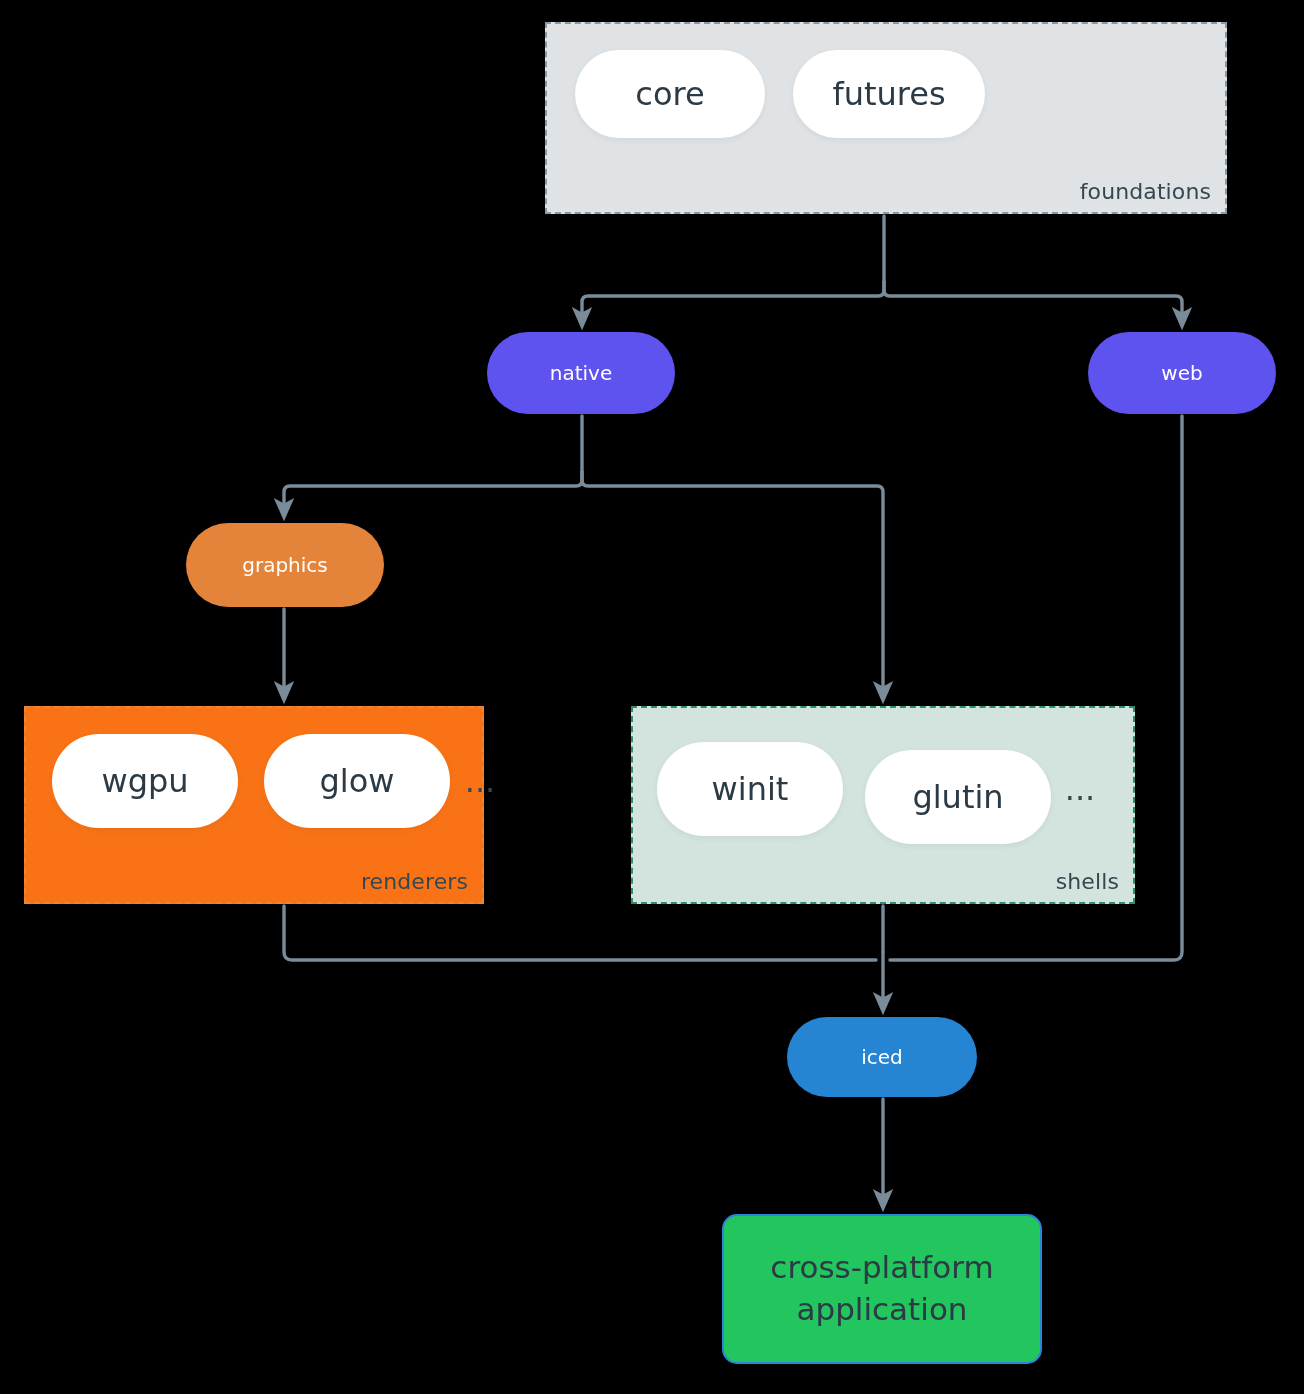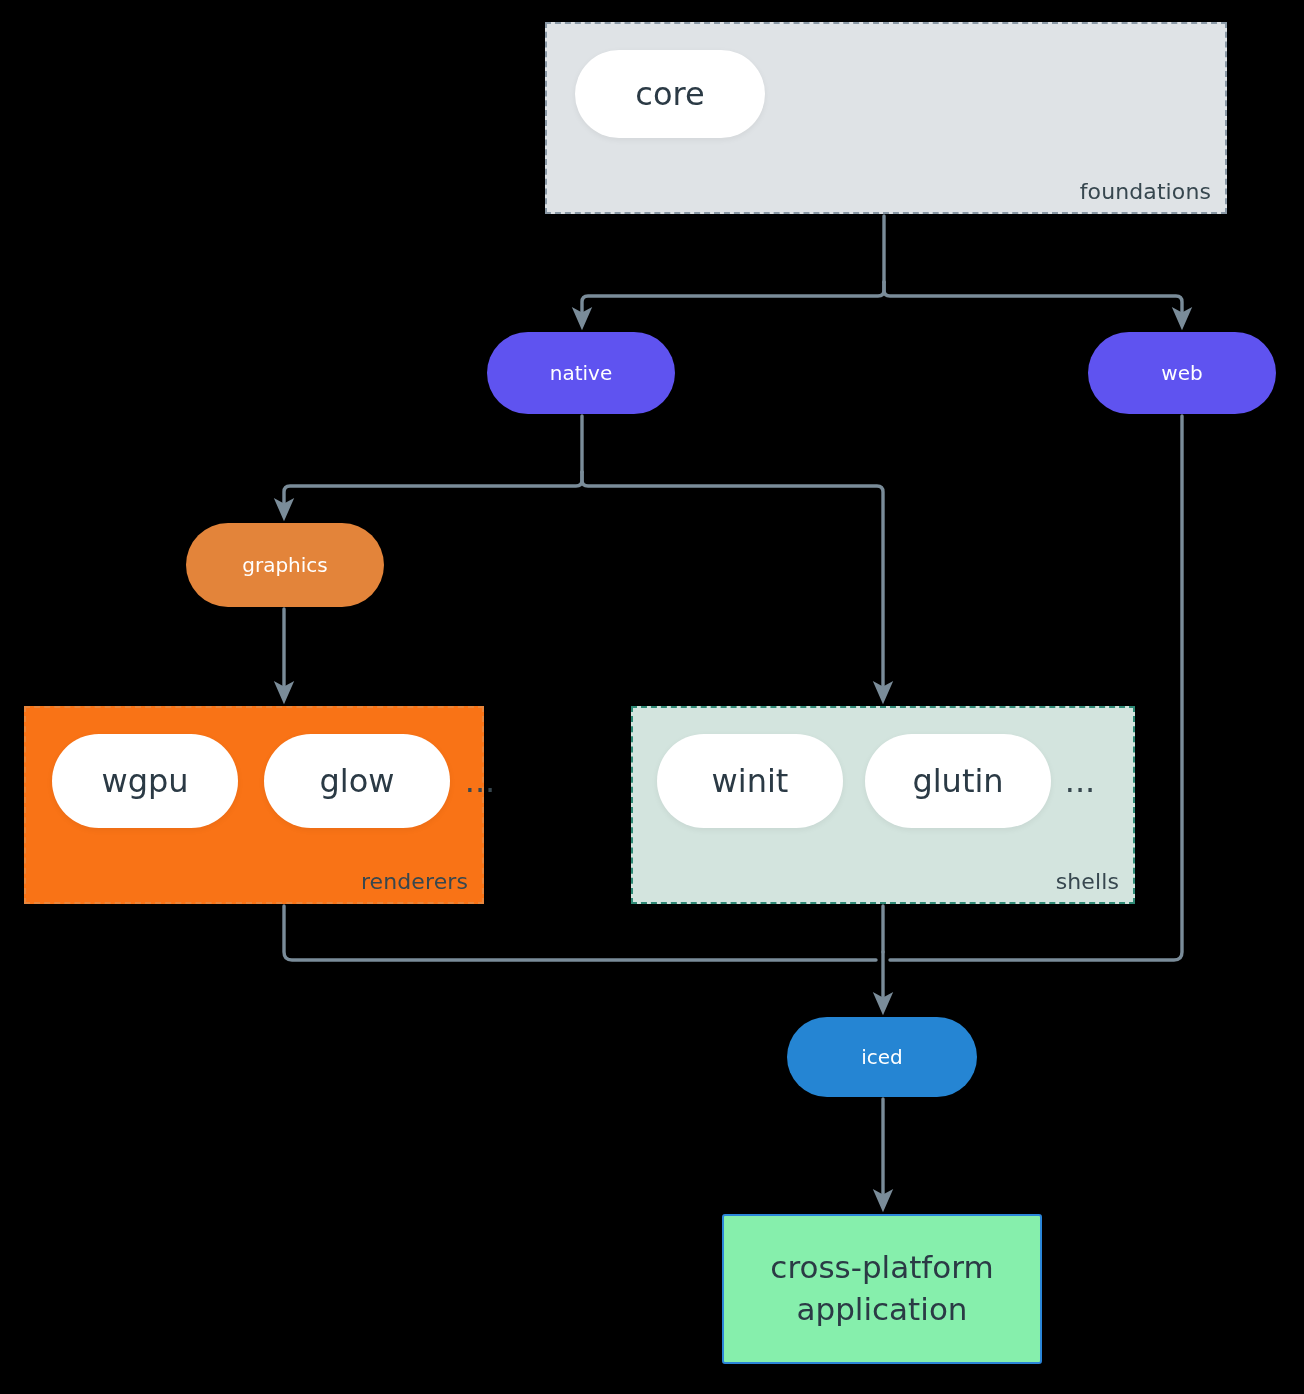--- a/index.html
+++ b/index.html
@@ -98,23 +98,23 @@
   }
   .n-native { left: 487px; top: 332px; width: 188px; height: 82px; background: #5f53f0; }
   .n-web    { left: 1088px; top: 332px; width: 188px; height: 82px; background: #5f53f0; }
   .n-graphics { left: 186px; top: 523px; width: 198px; height: 84px; background: #e3843a; }
   .n-iced   { left: 787px; top: 1017px; width: 190px; height: 80px; background: #2585d3; }
 
   .box-app {
     position: absolute;
     left: 722px; top: 1214px;
     width: 320px; height: 150px;
-    background: #86efac;
+    background: #22c55e;
     border: 2px solid #2b86d9;
-    border-radius: 3px;
+    border-radius: 15px;
     display: flex;
     flex-direction: column;
     align-items: center;
     justify-content: center;
     color: #2b3a45;
     font-size: 31px;
     line-height: 1.35;
     box-sizing: border-box;
   }
 </style>
@@ -157,20 +157,23 @@
       <path d="M 883 1099 L 883 1204" marker-end="url(#arrow)"></path>
     </g>
   </svg>
 
   <div class="group g-foundations">
     <div class="group-inner" style="left:28px; top:26px;">
       <div class="pill" style="width:190px;height:88px;">
         <span>core</span>
       </div>
       <div style="width:28px;"></div>
+      <div class="pill" style="width:192px;height:88px;">
+        <span>futures</span>
+      </div>
       <div style="width:28px;"></div>
     </div>
     <div class="group-label">foundations</div>
   </div>
 
   <div class="group g-renderers">
     <div class="group-inner" style="left:26px; top:26px;">
       <div class="pill" style="width:186px;height:94px;">
         <span>wgpu</span>
       </div>
@@ -182,21 +185,21 @@
     </div>
     <div class="group-label">renderers</div>
   </div>
 
   <div class="group g-shells">
     <div class="group-inner" style="left:24px; top:26px;">
       <div class="pill" style="width:186px;height:94px;">
         <span>winit</span>
       </div>
       <div style="width:22px;"></div>
-      <div class="pill" style="width:186px;height:94px;">
+      <div class="pill" style="width:186px;height:94px;margin-top:16px;">
         <span>glutin</span>
       </div>
       <div class="ellipsis" style="width:58px;height:94px;">...</div>
     </div>
     <div class="group-label">shells</div>
   </div>
 
   <div class="node n-native">
     <span>native</span>
   </div>

